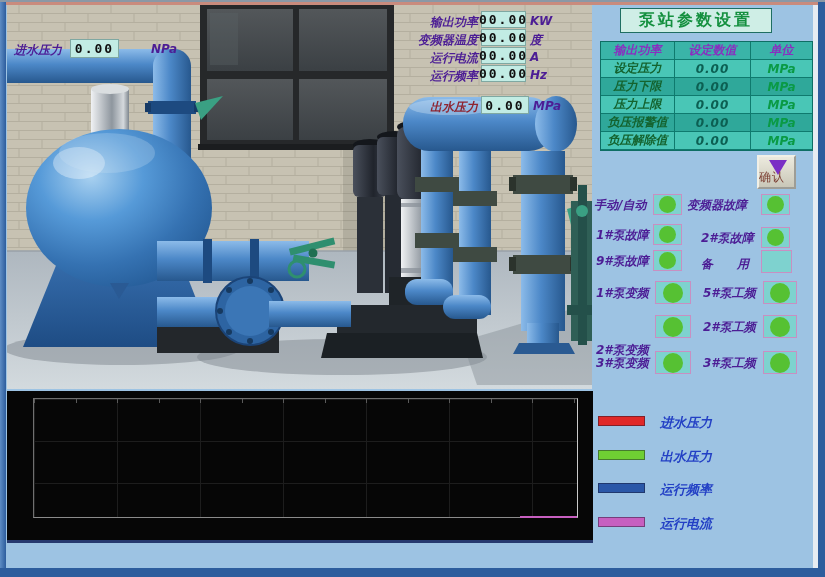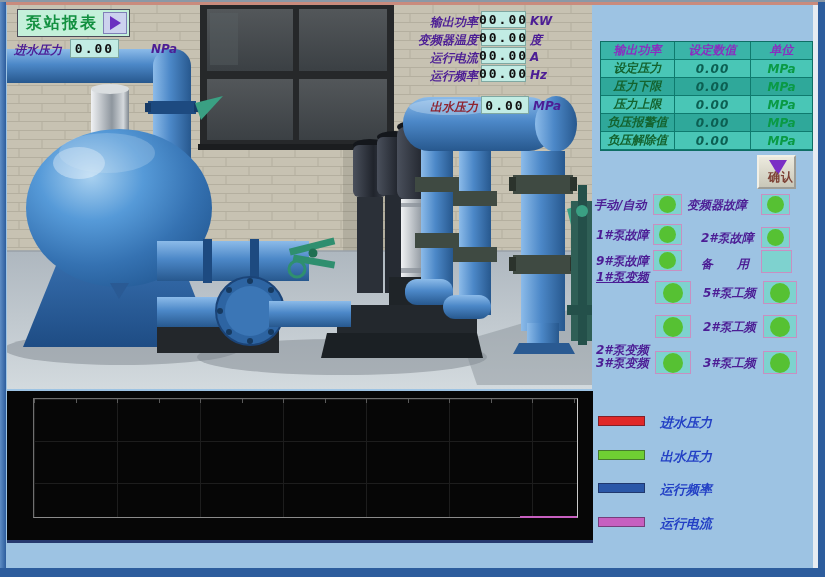--- a/index.html
+++ b/index.html
@@ -54,22 +54,22 @@
   .param-table .cell { height:18px; display:flex; align-items:center; justify-content:center;
                  font-size:12px; font-weight:bold; font-style:italic; border-right:1px solid #0f7a6e; border-bottom:1px solid #0f7a6e; white-space:nowrap;}
   .param-table .cell:nth-child(3n) { border-right:none; }
   .row-a { background:#49c6b6; } .row-b { background:#2fa89a; } .row-h { background:#3ab4a8; }
   .th { color:#8a2ec0; } .tname { color:#14632f; } .tval { color:#0c5f52; letter-spacing:1px;} .tunit { color:#0a9a45; }
 
   .confirm-btn { position:absolute; left:757px; top:155px; width:39px; height:34px;
                  background:linear-gradient(#eceade,#c9c7b8); border:2px outset #f2f0e6; cursor:pointer; }
   .confirm-btn .tri { position:absolute; left:10px; top:3px; width:0; height:0;
                  border-left:9px solid transparent; border-right:9px solid transparent; border-top:15px solid #7a2fc5; }
-  .confirm-btn .clabel { position:absolute; left:0; bottom:1px; width:100%; text-align:right;
-                 font-size:12px; font-weight:bold; color:#7c4034; letter-spacing:1px; }
+  .confirm-btn .clabel { position:absolute; left:0; bottom:1px; width:100%; text-align:left;
+                 font-size:12px; font-weight:normal; color:#7c4034; letter-spacing:1px; }
 
   .ind-box { position:absolute; background:#7ed2cf; border:1px solid #c88fc2; display:flex; align-items:center; justify-content:center; }
   .dot { border-radius:50%; }
   .dot-s { width:17px; height:17px; } .dot-l { width:20px; height:20px; }
 
   .legend-bar { position:absolute; width:47px; height:10px; border:1px solid rgba(20,20,40,.45); }
   .legend-lab { position:absolute; color:#2340c5; font-weight:bold; font-style:italic; font-size:13px; white-space:nowrap;}
 </style>
 </head>
 <body>
@@ -243,26 +243,20 @@
 
       <g>
         <rect x="564" y="196" width="21" height="140" fill="#2f5f56"></rect>
         <rect x="571" y="180" width="9" height="160" fill="#24504a"></rect>
         <circle cx="575" cy="206" r="6" fill="#3aa083"></circle>
         <rect x="560" y="300" width="25" height="10" fill="#24504a"></rect>
       </g>
     </svg>
   </div>
 
-  <div class="report-btn">
-    <span class="rlabel">泵站报表</span>
-    <span class="play-sq">
-        <span class="play-tri"></span>
-      </span>
-  </div>
 
   <div class="abs blab" style="left:14px; top:42px;">进水压力</div>
   <div class="abs valbox" style="left:70px; top:39px; width:49px; height:19px;">0.00</div>
   <div class="abs blab" style="left:124px; top:42px;margin-left:27px;">NPa</div>
 
   <div class="abs blab" style="left:408px; top:14px; width:70px; text-align:right;">输出功率</div>
   <div class="abs valbox" style="left:481px; top:11px; width:45px; height:17px;">00.00</div>
   <div class="abs blab" style="left:530px; top:14px;">KW</div>
 
   <div class="abs blab" style="left:395px; top:32px; width:83px; text-align:right;">变频器温度</div>
@@ -274,20 +268,21 @@
   <div class="abs blab" style="left:530px; top:50px;">A</div>
 
   <div class="abs blab" style="left:408px; top:68px; width:70px; text-align:right;">运行频率</div>
   <div class="abs valbox" style="left:481px; top:65px; width:45px; height:17px;">00.00</div>
   <div class="abs blab" style="left:530px; top:68px;">Hz</div>
 
   <div class="abs blab" style="left:408px; top:99px; width:70px; text-align:right; color:#8f2430;">出水压力</div>
   <div class="abs valbox" style="left:481px; top:96px; width:48px; height:18px;">0.00</div>
   <div class="abs blab" style="left:533px; top:99px;">MPa</div>
 
+  <div class="title-box">泵站参数设置</div>
 
   <div class="param-table">
     <div class="cell row-h th">输出功率</div>
     <div class="cell row-h th">设定数值</div>
     <div class="cell row-h th">单位</div>
 
     <div class="cell row-a tname">设定压力</div>
     <div class="cell row-a tval">0.00</div>
     <div class="cell row-a tunit">MPa</div>
 
@@ -331,21 +326,21 @@
       <span class="dot dot-s" style="background: rgb(86, 193, 51);"></span>
     </div>
 
   <div class="abs blab" style="left:596px; top:253px;">9#泵故障</div>
   <div class="ind-box" style="left:653px; top:250px; width:29px; height:21px;">
       <span class="dot dot-s" style="background: rgb(86, 193, 51);"></span>
     </div>
   <div class="abs blab" style="left:701px; top:256px; letter-spacing:6px;">备　用</div>
   <div class="ind-box" style="left:761px; top:250px; width:31px; height:23px;"></div>
 
-  <div class="abs blab" style="left:596px; top:269px;text-decoration:underline;">1#泵变频</div>
+  <div class="abs blab" style="left:596px; top:285px;">1#泵变频</div>
   <div class="ind-box" style="left:655px; top:281px; width:36px; height:23px;">
       <span class="dot dot-l" style="background: rgb(86, 193, 51);"></span>
     </div>
   <div class="abs blab" style="left:703px; top:285px;">5#泵工频</div>
   <div class="ind-box" style="left:763px; top:281px; width:34px; height:23px;">
       <span class="dot dot-l" style="background: rgb(86, 193, 51);"></span>
     </div>
 
   <div class="abs blab" style="left:596px; top:319px;margin-top:23px;">2#泵变频</div>
   <div class="ind-box" style="left:655px; top:315px; width:36px; height:23px;">

